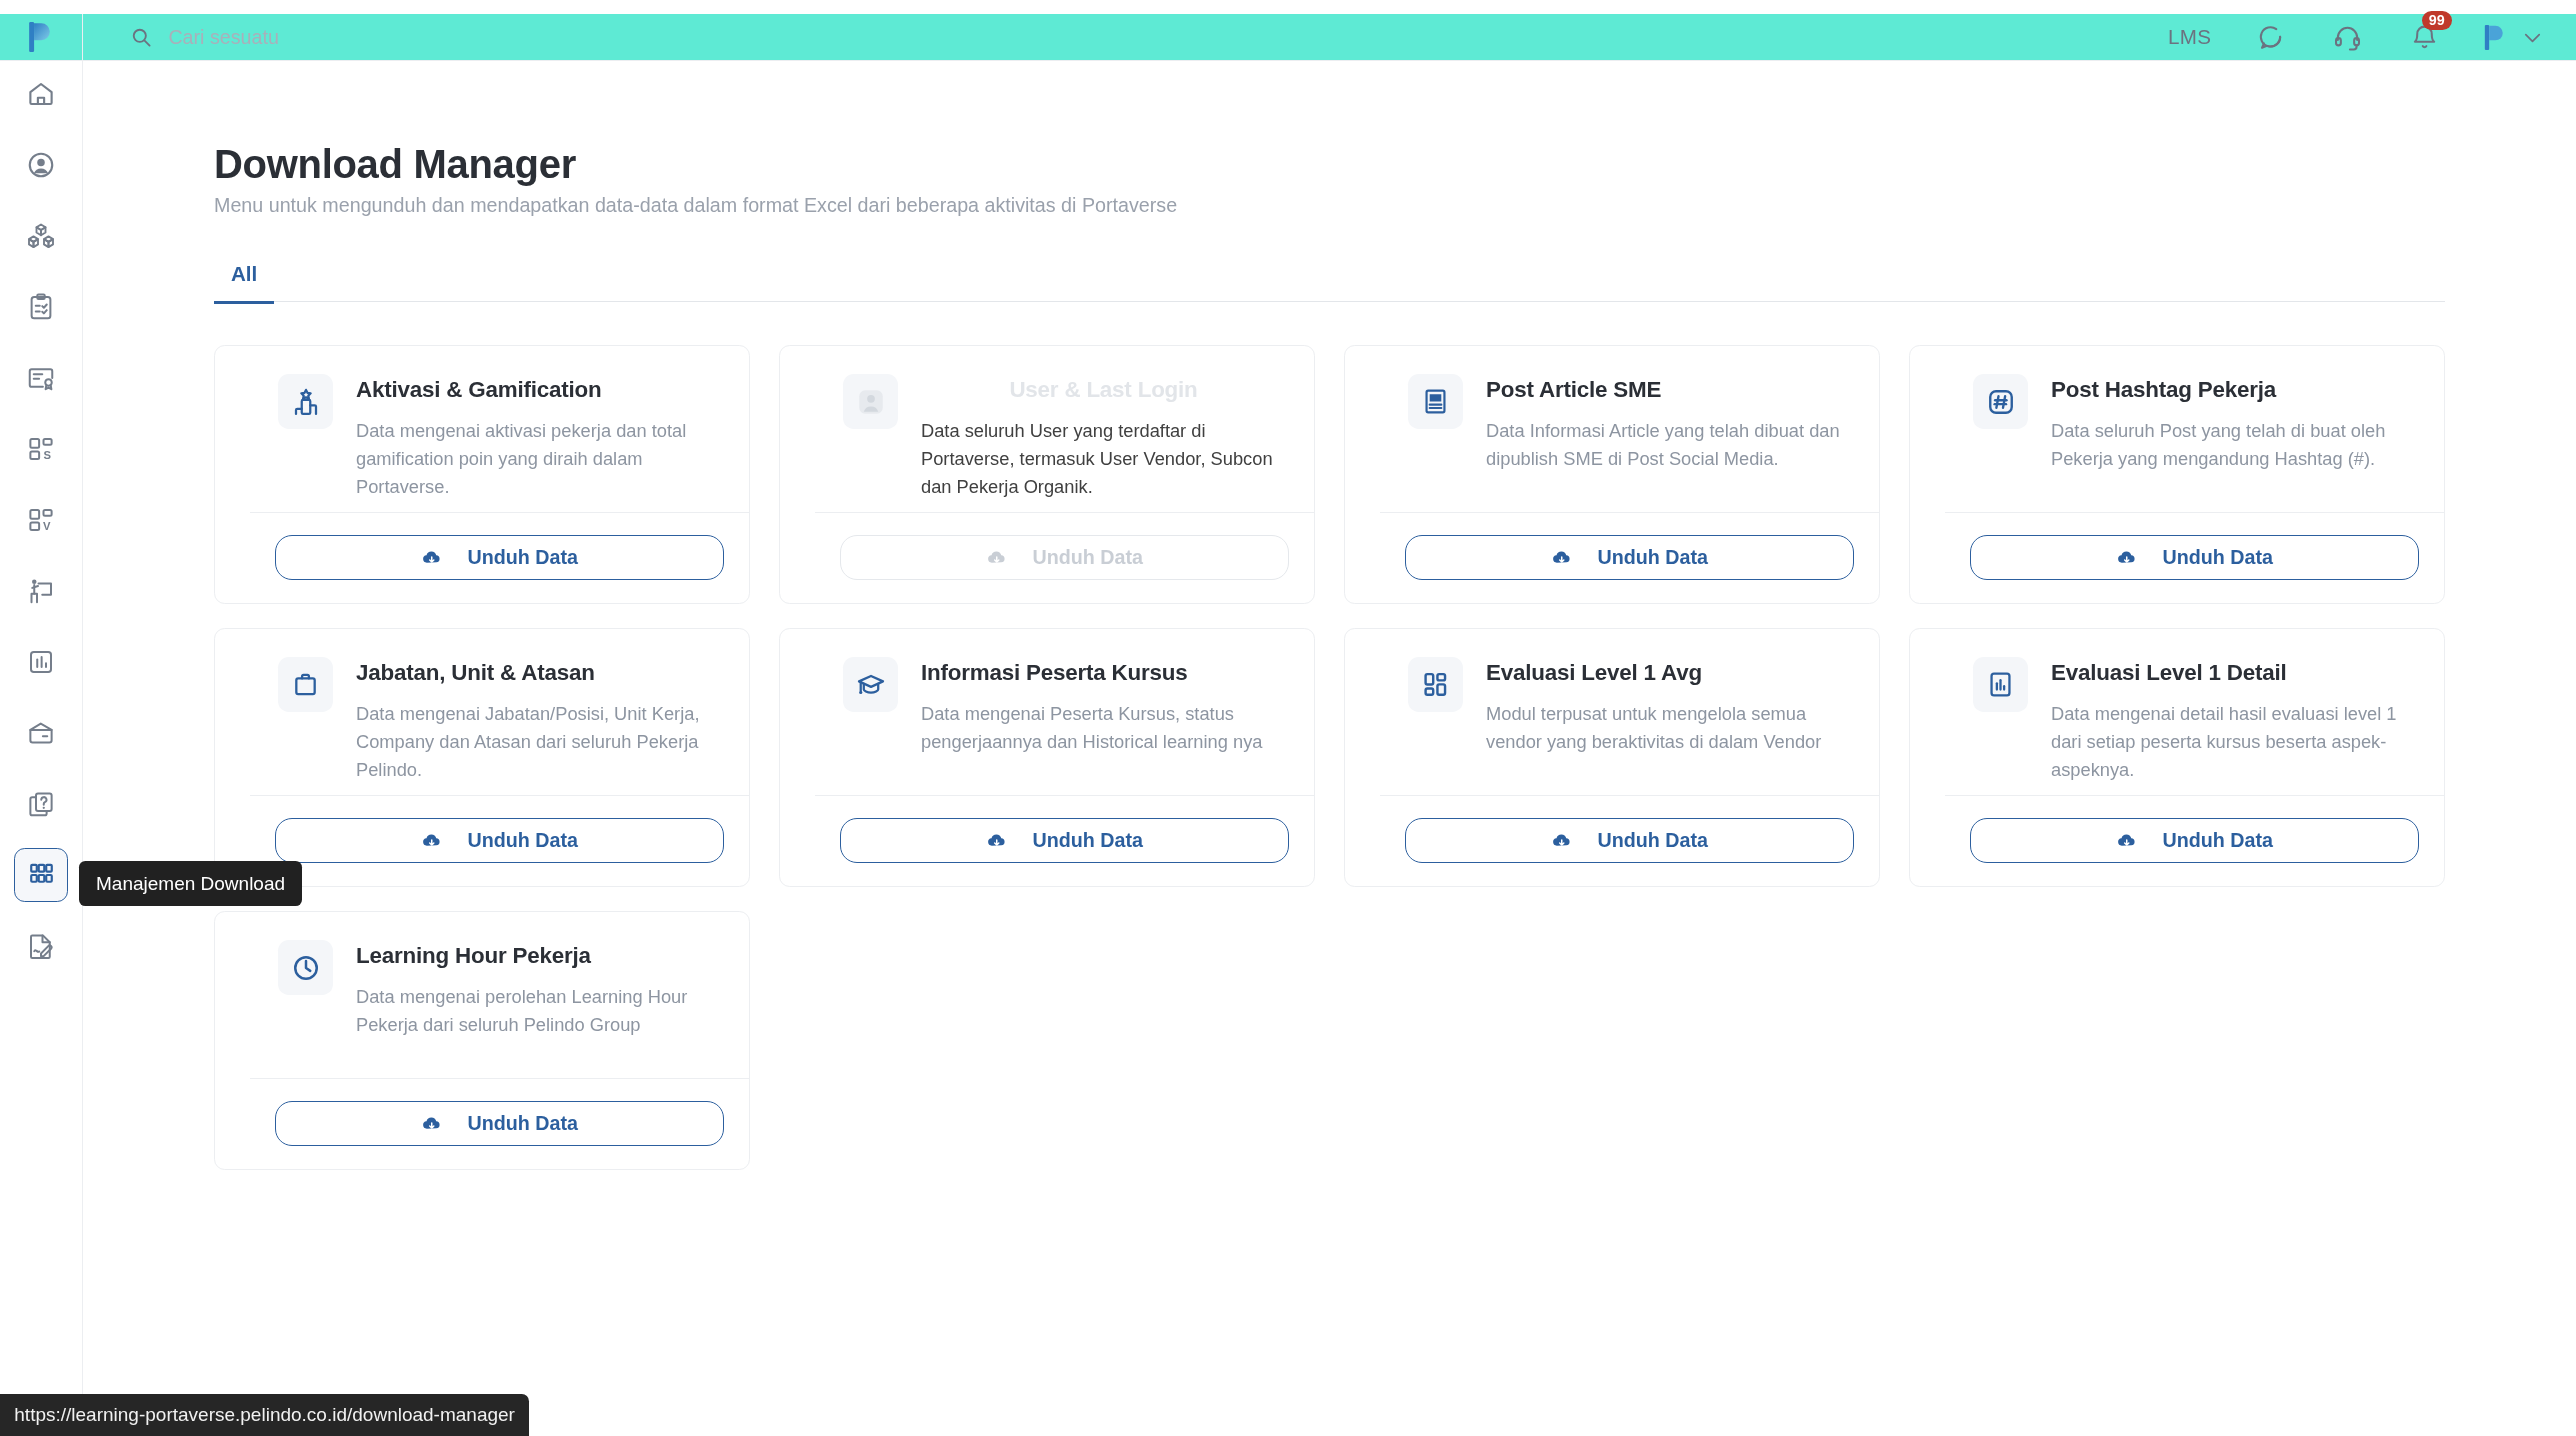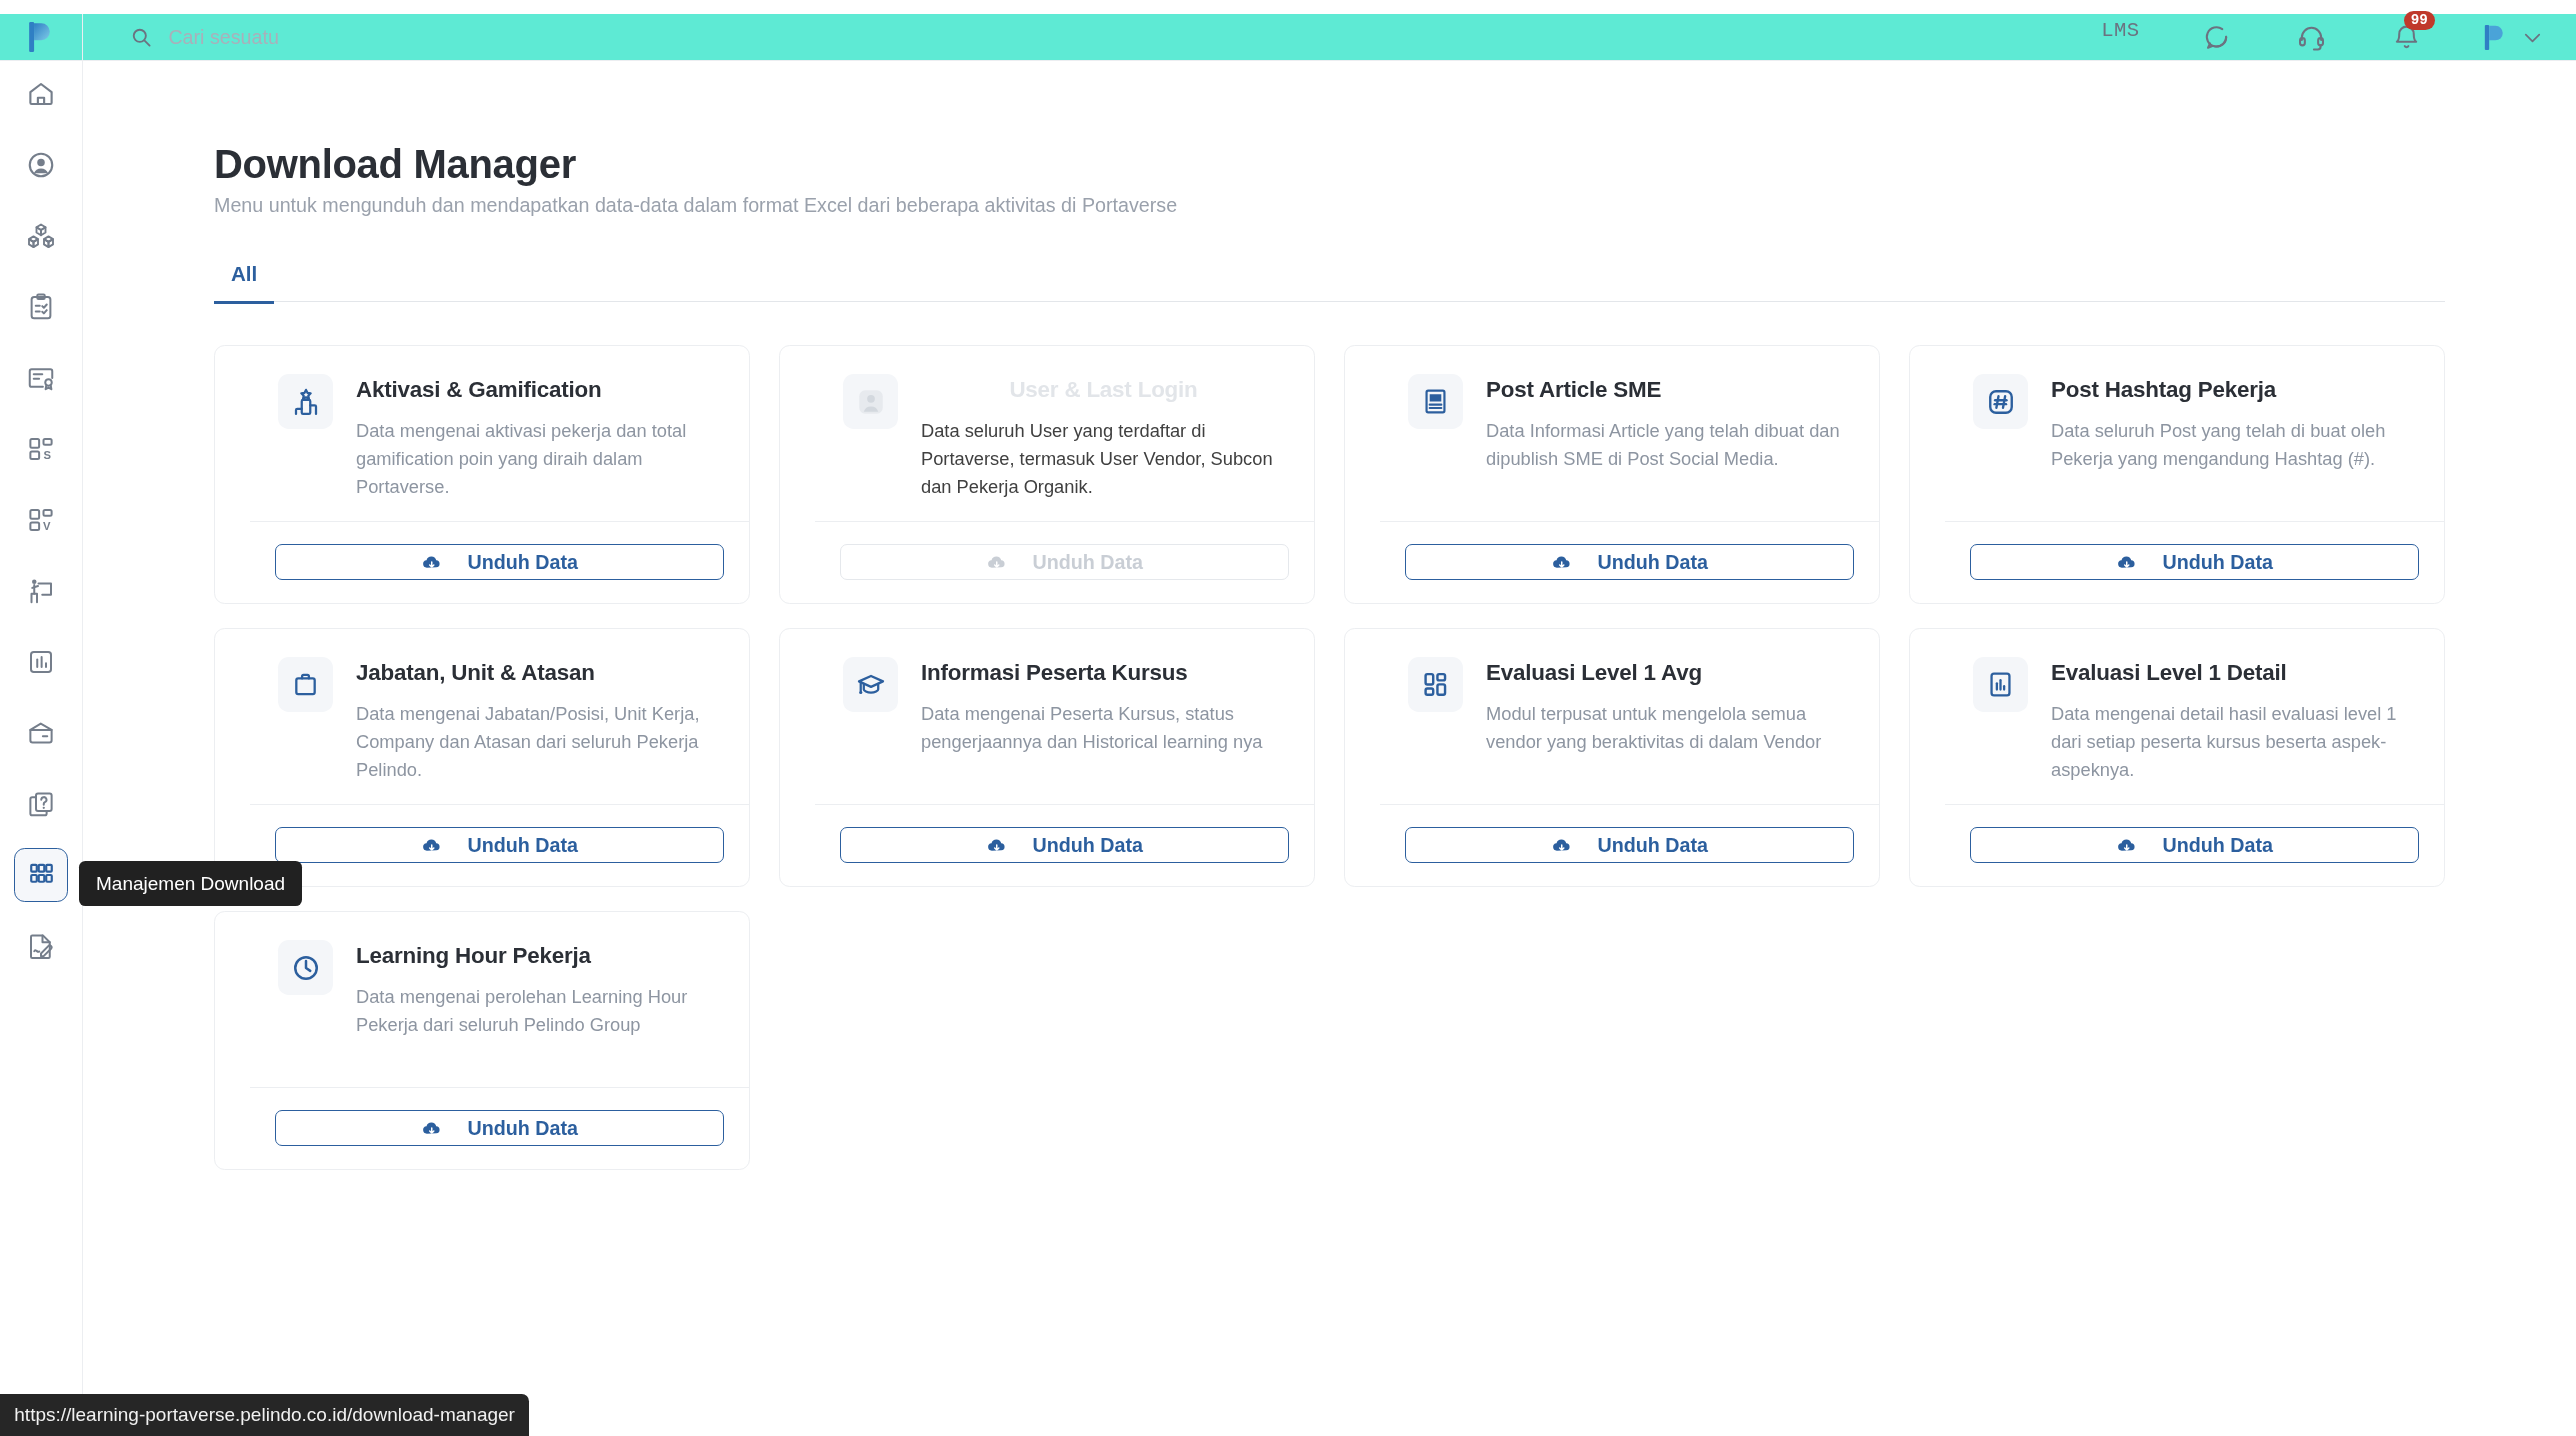--- a/index.html
+++ b/index.html
@@ -30,22 +30,22 @@
     margin-left: 47px;
   }
   .search-input {
     border: none; outline: none; background: transparent;
     font-family: "Liberation Sans", sans-serif;
     font-size: 19.7px; color: #3c4149; width: 465px;
   }
   .search-input::placeholder { color: #a9b0ba; }
 
   .top-right {
-    margin-left: auto; display: flex; 
-    gap: 59px; padding-right: 32px; font-family: Liberation Mono, monospace;
+    margin-left: auto; display: flex; align-items: center;
+    gap: 41px; padding-right: 32px;
   }
   .lms-label {
     font-size: 20.6px; color: #6b7380; letter-spacing: 0.4px;
   }
   .icon-btn {
     position: relative; display: flex; align-items: center; justify-content: center;
     width: 36px; height: 36px; cursor: pointer;
   }
   .badge {
     position: absolute; top: -8px; left: 15px;
@@ -163,24 +163,24 @@
   }
   .card-desc {
     margin-top: 14.3px;
     font-size: 18.3px; line-height: 1.52; color: #8d95a1;
   }
   .card-foot {
     border-top: 0.9px solid #eceef1;
     padding: 22.4px 25px 23px 25px;
   }
   .dl-btn {
-    width: 100%; height: 36px;
+    width: 100%; height: 45px;
     background: #ffffff;
     border: 0.9px solid #2c5f9e;
-    border-radius: 7px;
+    border-radius: 17px;
     display: flex; align-items: center; justify-content: center; gap: 25px;
     cursor: pointer;
     font-family: "Liberation Sans", sans-serif;
   }
   .dl-btn span {
     font-size: 19.7px; font-weight: bold; color: #2c5f9e;
   }
 
   
   .card.disabled .card-title { color: #e2e5e9; text-align: center; }

